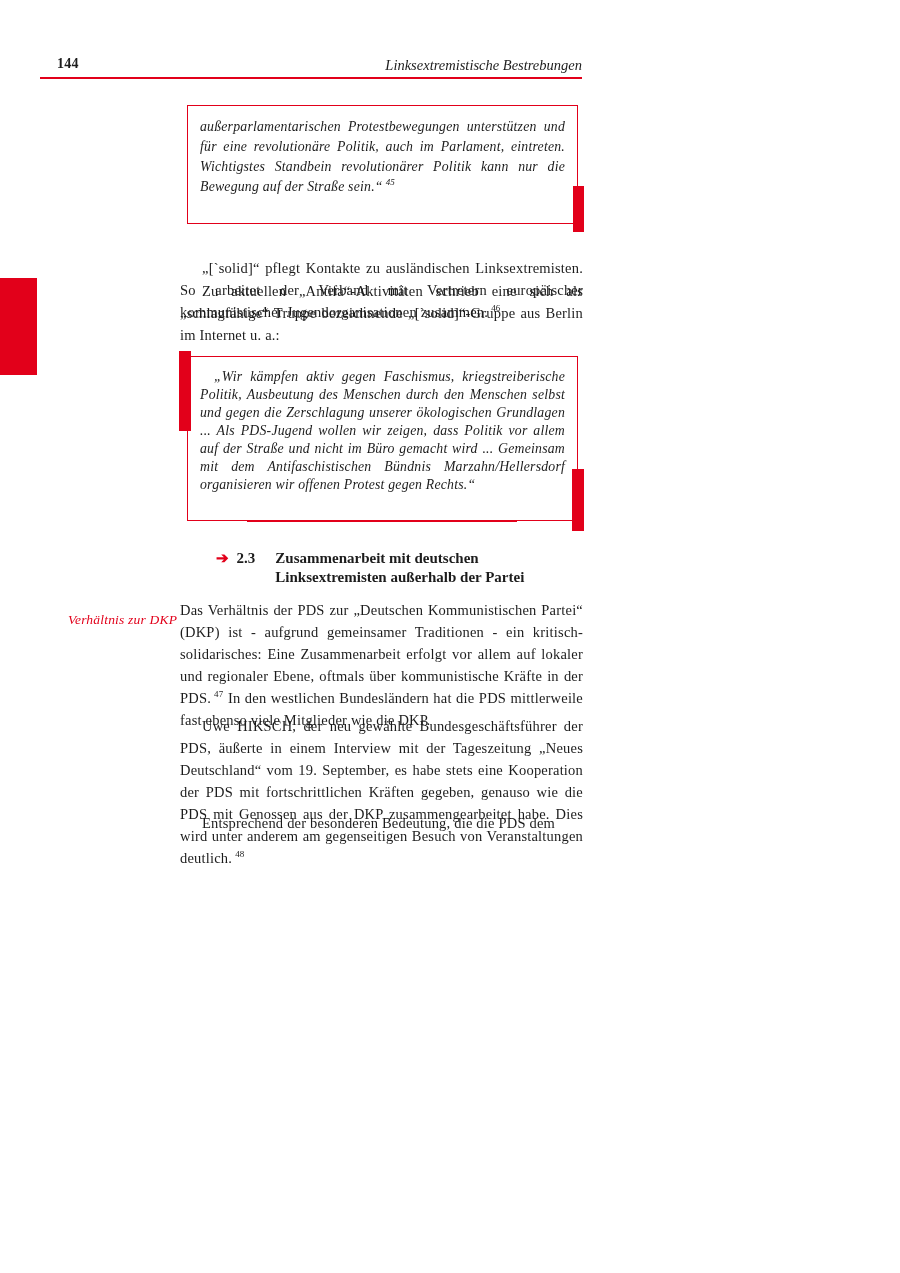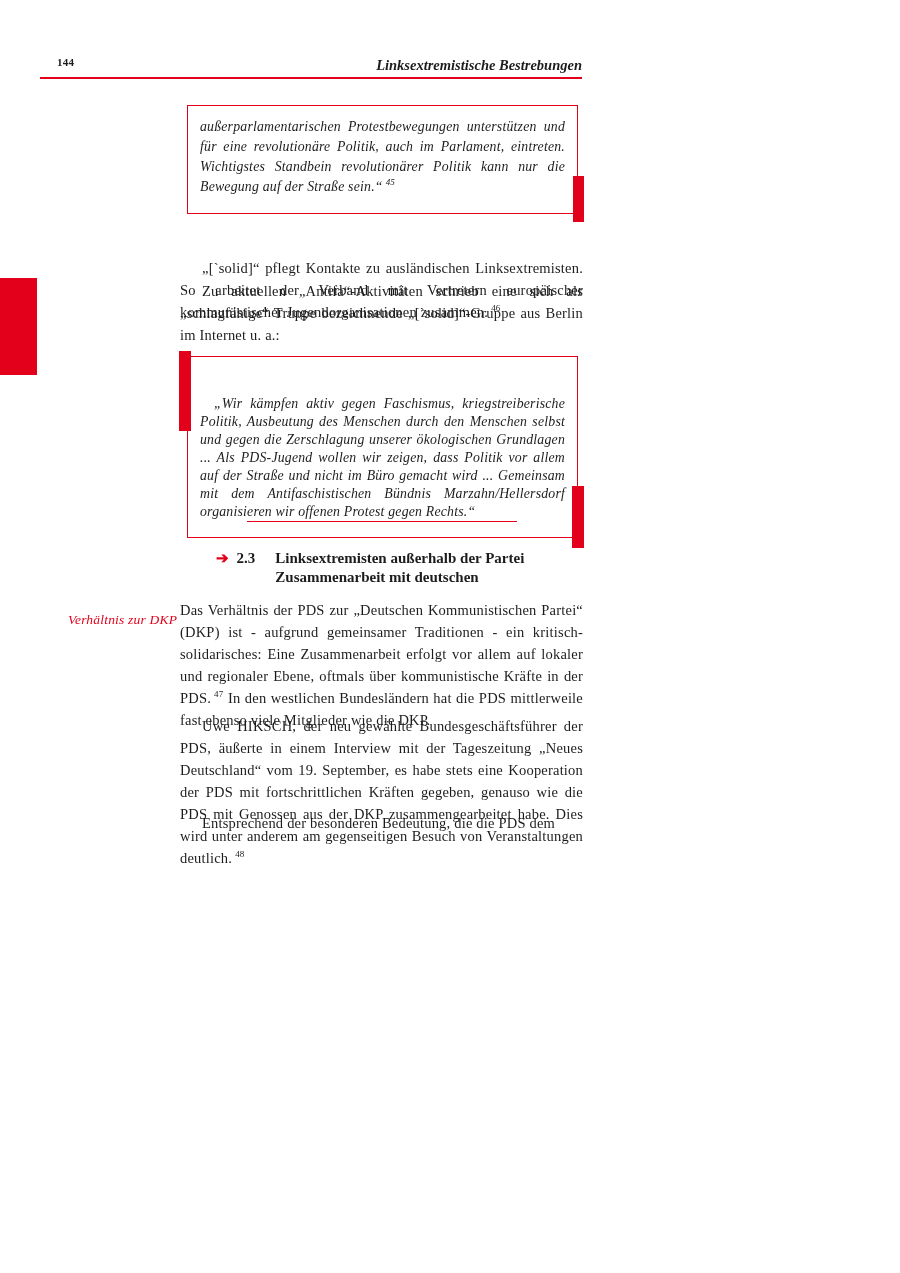--- a/index.html
+++ b/index.html
@@ -11,25 +11,25 @@
     height: 1273px;
     background: #ffffff;
     font-family: "Liberation Serif", "DejaVu Serif", serif;
     color: var(--ink);
     overflow: hidden;
   }
 
   
   .page-number {
     position: absolute; left: 57px; top: 56px;
-    font-size: 11px; font-weight: bold; letter-spacing: 0.3px;
+    font-size: 14px; font-weight: bold; letter-spacing: 0.3px;
   }
   .running-title {
     position: absolute; top: 57px; left: 180px; width: 402px;
-    text-align: right; font-style: italic; font-size: 14.5px; font-weight: bold;
+    text-align: right; font-style: italic; font-size: 14.5px;
   }
   .header-rule {
     position: absolute; left: 40px; top: 77px; width: 542px; height: 2px;
     background: var(--accent);
   }
 
   
   .margin-block {
     position: absolute; left: 0; top: 278px; width: 37px; height: 97px;
     background: var(--accent);
@@ -44,27 +44,27 @@
     letter-spacing: 0.2px; width: 403px;
   }
   p.indent { text-indent: 22px; }
   sup.fn { font-size: 9px; line-height: 0; margin-left: 3px; }
 
   
   .quote-box {
     position: absolute; left: 7px; width: 391px;
     border: 1px solid var(--accent);
     background: #ffffff;
-    padding: 11px 12px 16px 12px;
+    padding: 11px 12px 26px 12px;
     font-style: italic; font-size: 13.8px; text-align: justify;
     letter-spacing: 0.2px;
   }
   #quote1 { top: 105px; line-height: 20px; }
   #quote2 { top: 356px; line-height: 18px; }
-  #quote2 .qtext { text-indent: 14px; display: block; margin-top: 27px; }
+  #quote2 .qtext { text-indent: 14px; display: block; }
   .bar { position: absolute; background: var(--accent); }
   #quote1 .bar-right { right: -7px; bottom: -9px; width: 11px; height: 46px; }
   #quote2 .bar-left  { left: -9px; top: -6px; width: 12px; height: 80px; }
   #quote2 .bar-right { right: -7px; bottom: -11px; width: 12px; height: 62px; }
 
   
   .divider {
     position: absolute; top: 521px; left: 67px; width: 270px; height: 1px;
     background: var(--accent);
   }
@@ -130,22 +130,22 @@
       <div class="bar bar-left"></div>
       <div class="bar bar-right"></div>
     </div>
 
     <div class="divider"></div>
 
     <div class="section-heading">
       <span class="arrow">➔</span>
       <span class="number">2.3</span>
       <span class="title">
+        <div>Zusammenarbeit mit deutschen</div>
         <div>Linksextremisten außerhalb der Partei</div>
-        <div>Zusammenarbeit mit deutschen</div>
       </span>
     </div>
 
     <p class="body-text block" id="p3">
       <span>Das Verhältnis der PDS zur „Deutschen Kommunistischen Partei“ (DKP) ist - aufgrund gemeinsamer Traditionen - ein kritisch-solidarisches: Eine Zusammenarbeit erfolgt vor allem auf lokaler und regionaler Ebene, oftmals über kommunistische Kräfte in der PDS.</span><sup class="fn">47</sup><span> In den westlichen Bundesländern hat die PDS mittlerweile fast ebenso viele Mitglieder wie die DKP.</span>
     </p>
 
     <p class="body-text indent block" id="p4">
       <span>Uwe HIKSCH, der neu gewählte Bundesgeschäftsführer der PDS, äußerte in einem Interview mit der Tageszeitung „Neues Deutschland“ vom 19. September, es habe stets eine Kooperation der PDS mit fortschrittlichen Kräften gegeben, genauso wie die PDS mit Genossen aus der DKP zusammengearbeitet habe. Dies wird unter anderem am gegenseitigen Besuch von Veranstaltungen deutlich.</span><sup class="fn">48</sup>
     </p>

